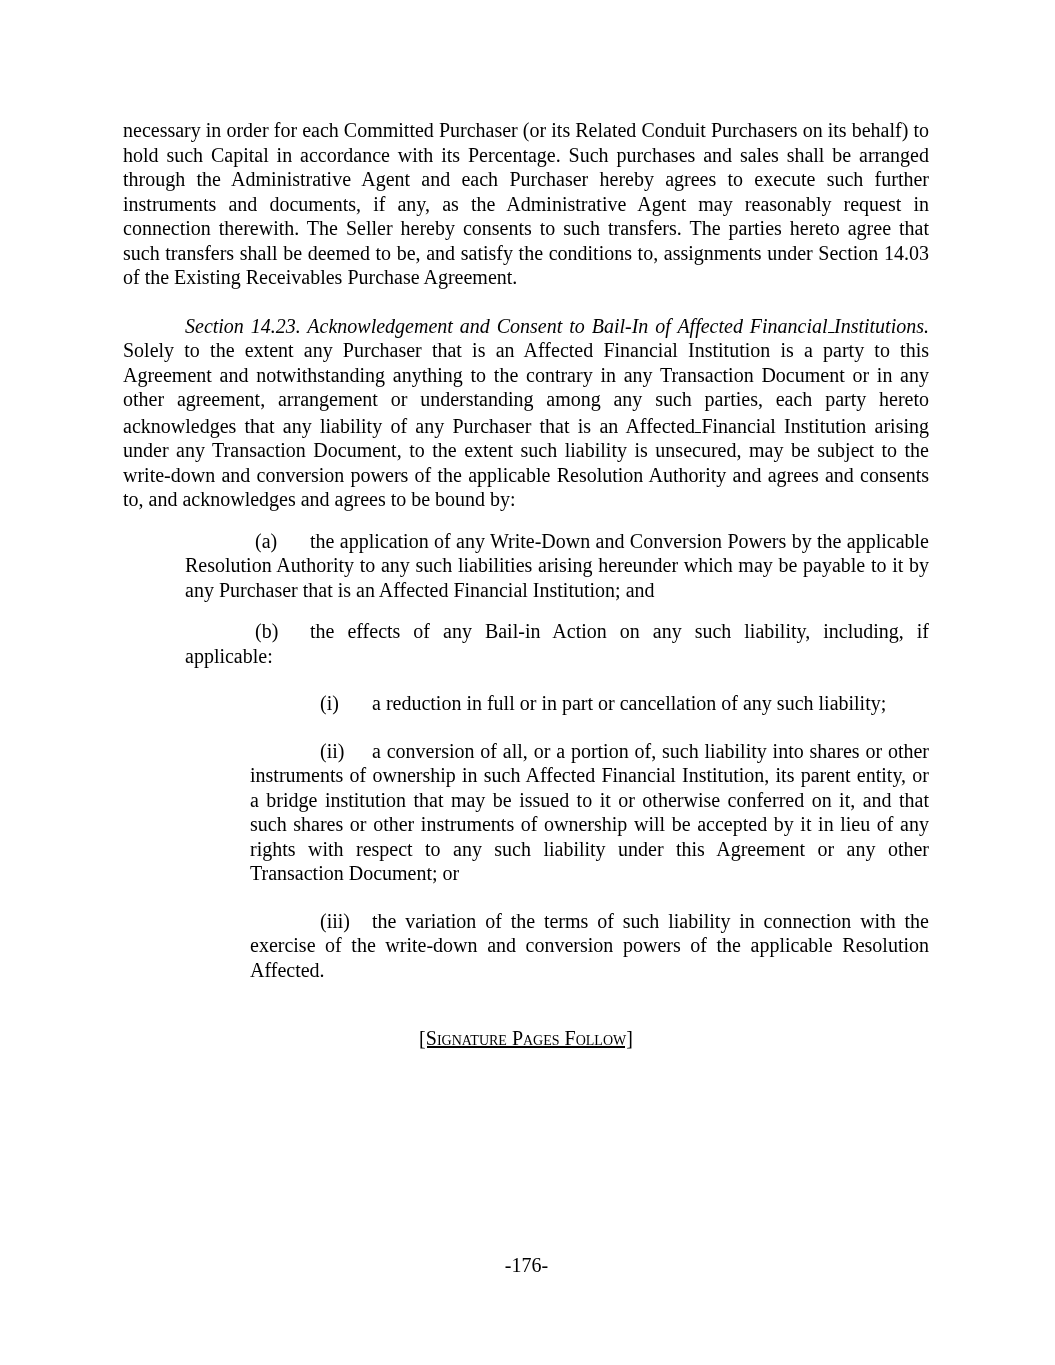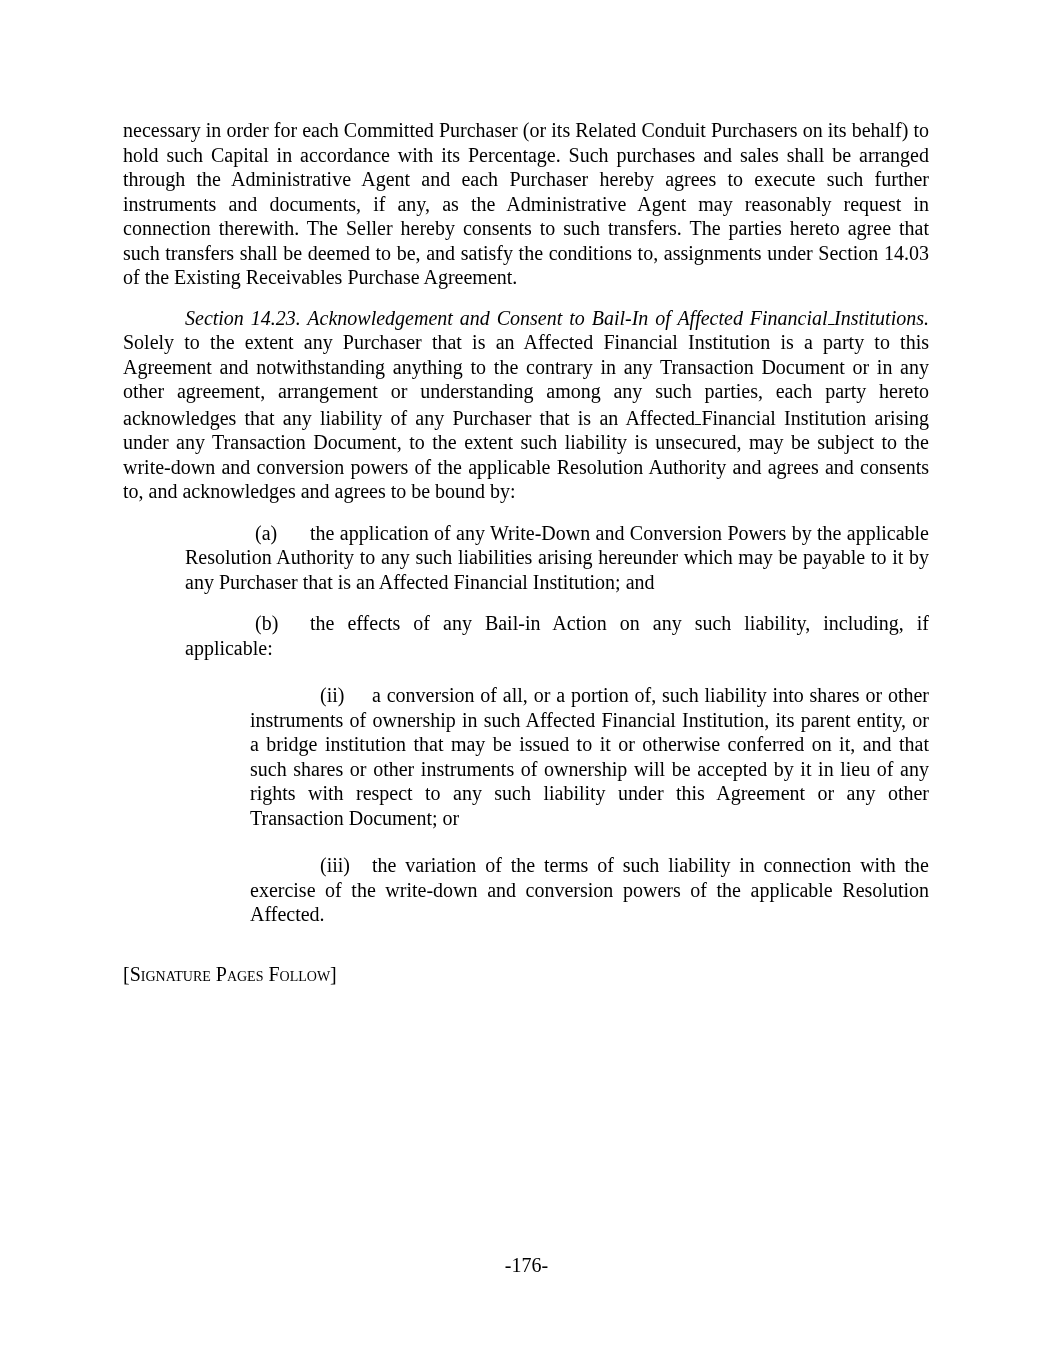--- a/index.html
+++ b/index.html
@@ -17,21 +17,21 @@
     position: relative;
     width: 1053px;
     height: 1365px;
     box-sizing: border-box;
     padding: 118px 124px 0 123px;
     font-size: 20px;
     line-height: 24.5px;
     text-align: justify;
   }
   p { margin: 0; }
-  .para { margin-top: 14px; }
+  .para { margin-top: 22px; }
   .first { margin-top: 0; }
   .section-para { text-indent: 62px; }
   .em { font-style: italic; }
   .item {
     margin: 17px 0 0 62px;
     text-indent: 70px;
   }
   .subitem {
     margin: 23px 0 0 127px;
     text-indent: 70px;
@@ -47,23 +47,25 @@
     text-indent: 0;
   }
   .uspace {
     display: inline-block;
     width: 0.32em;
     height: 1em;
     border-bottom: 1px solid #000;
     vertical-align: baseline;
   }
   .signature {
-    margin-top: 35px;
+    margin-top: 44px;
+    text-align: center;
     text-indent: 0;
     font-variant: small-caps;
+    text-decoration: underline;
   }
   .footer {
     position: absolute;
     left: 0;
     right: 0;
     top: 1253px;
     text-align: center;
     font-size: 20px;
   }
 </style>
@@ -79,20 +81,23 @@
   </p>
 
   <p class="item">
     <span class="label">(a)</span><span>the application of any Write-Down and Conversion Powers by the applicable Resolution Authority to any such liabilities arising hereunder which may be payable to it by any Purchaser that is an Affected Financial Institution; and</span>
   </p>
 
   <p class="item">
     <span class="label">(b)</span><span>the effects of any Bail-in Action on any such liability, including, if applicable:</span>
   </p>
 
+  <p class="subitem">
+    <span class="sublabel">(i)</span><span>a reduction in full or in part or cancellation of any such liability;</span>
+  </p>
 
   <p class="subitem">
     <span class="sublabel">(ii)</span><span>a conversion of all, or a portion of, such liability into shares or other instruments of ownership in such Affected Financial Institution, its parent entity, or a bridge institution that may be issued to it or otherwise conferred on it, and that such shares or other instruments of ownership will be accepted by it in lieu of any rights with respect to any such liability under this Agreement or any other Transaction Document; or</span>
   </p>
 
   <p class="subitem">
     <span class="sublabel">(iii)</span><span>the variation of the terms of such liability in connection with the exercise of the write-down and conversion powers of the applicable Resolution Affected.</span>
   </p>
 
   <p class="para signature">[Signature Pages Follow]</p>

